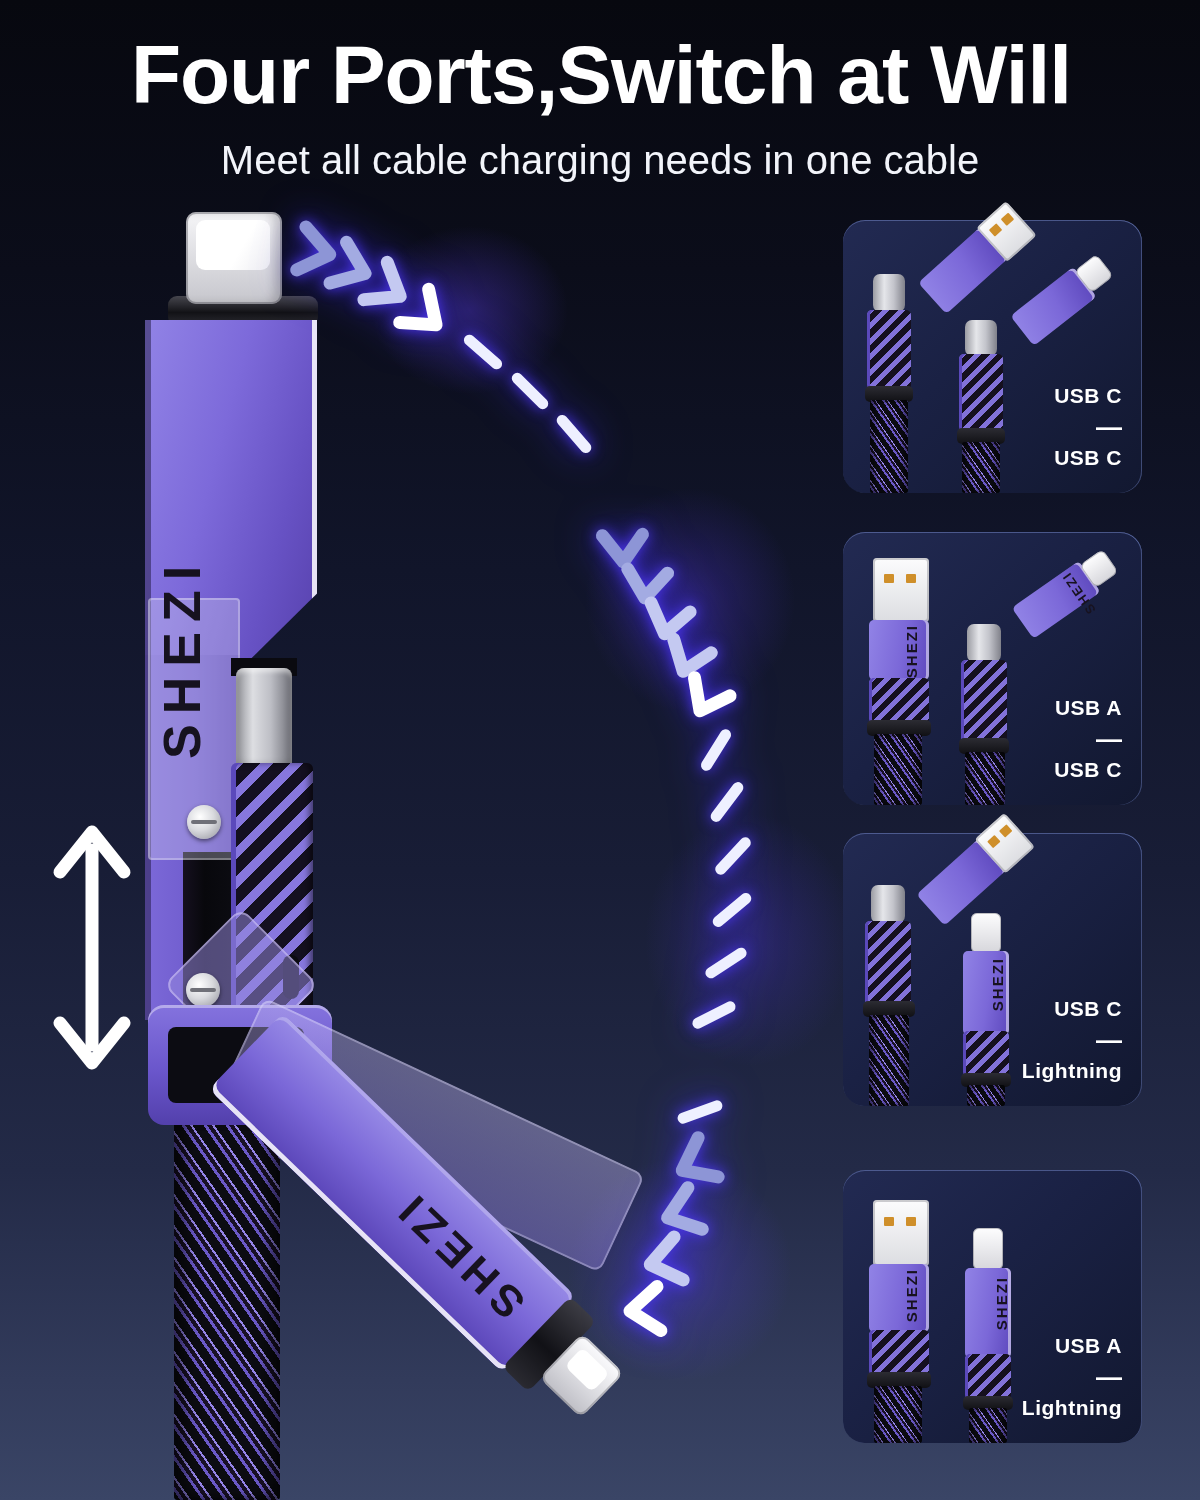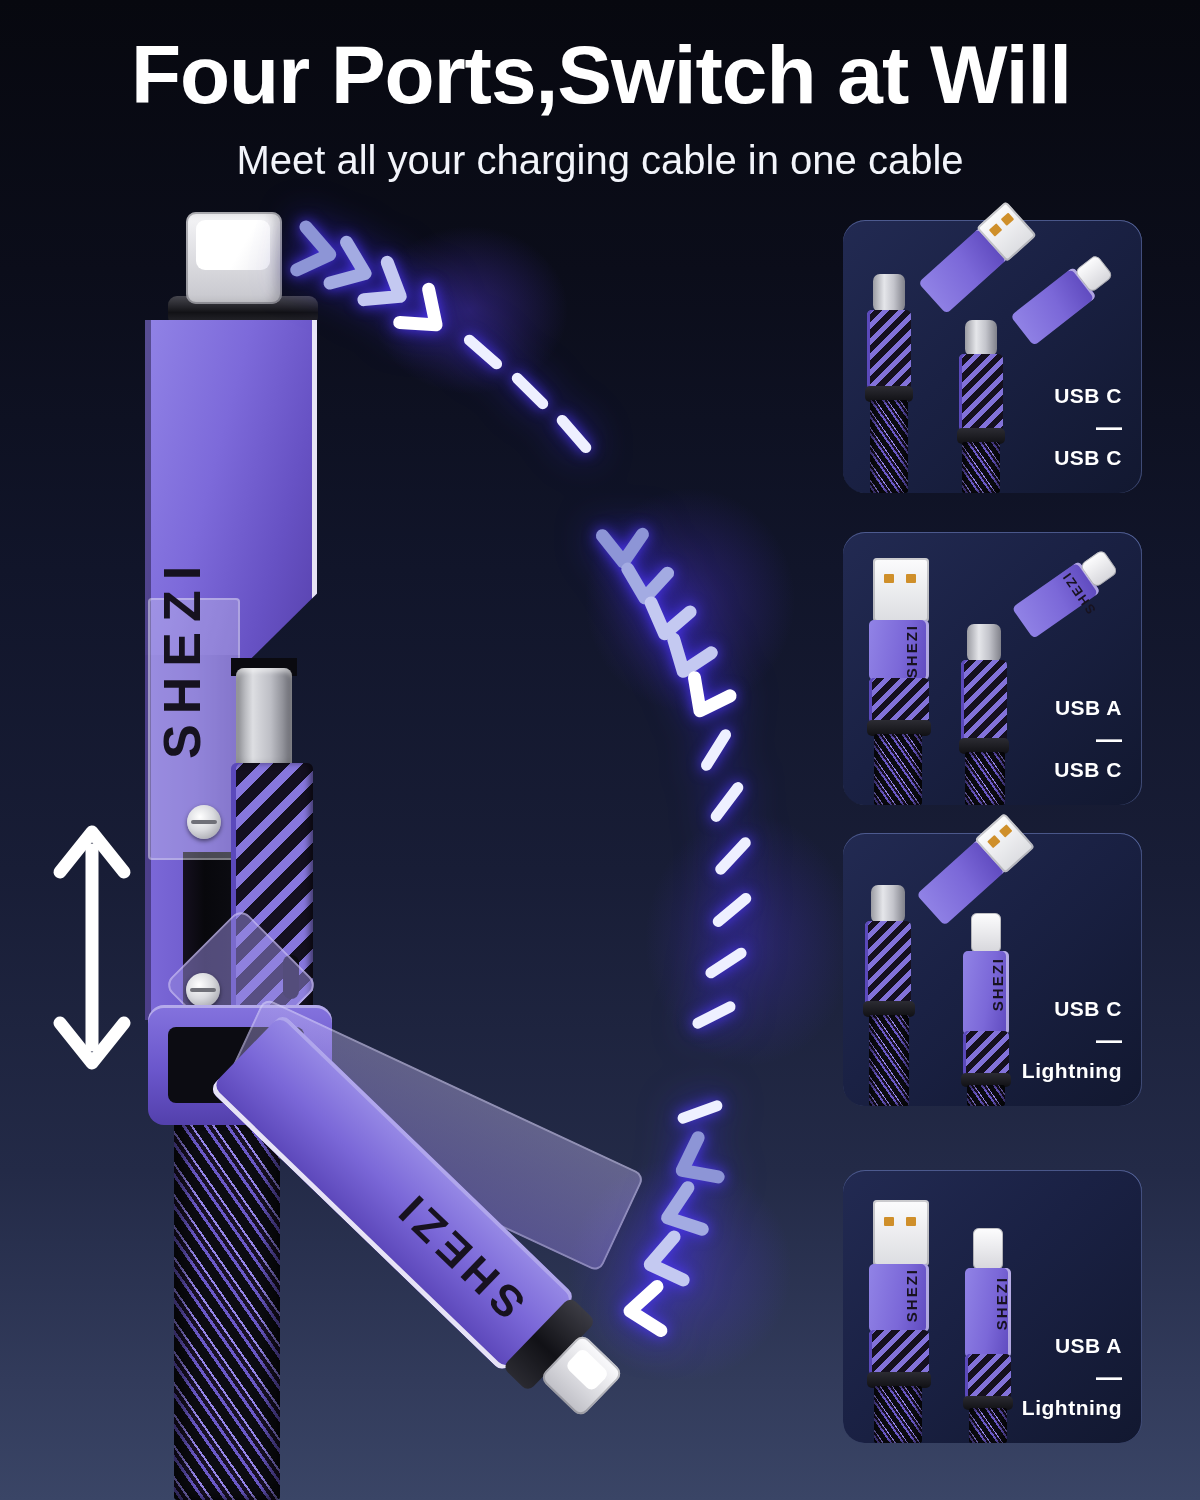--- a/index.html
+++ b/index.html
@@ -128,21 +128,21 @@
 <body>
 
 <div class="canvas">
 
   <div class="haze h1"></div>
   <div class="haze h2"></div>
   <div class="haze h3"></div>
   <div class="haze h4"></div>
 
   <div class="title">Four Ports,Switch at Will</div>
-  <div class="subtitle">Meet all your charging cable in one cable</div>
+  <div class="subtitle">Meet all cable charging needs in one cable</div>
 
   <div class="stage">
     <div class="collar-top"></div>
     <div class="tip-top">
         <div class="tip-shine"></div>
       </div>
     <div class="body-upper"></div>
     <div class="body-lower"></div>
     <div class="channel"></div>
     <div class="frost1"></div>

